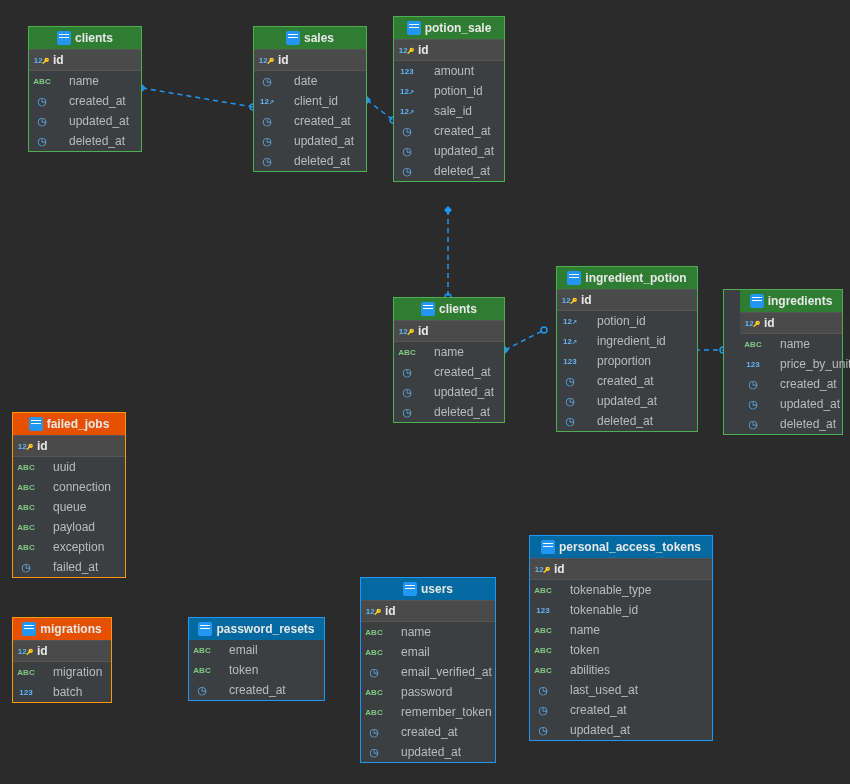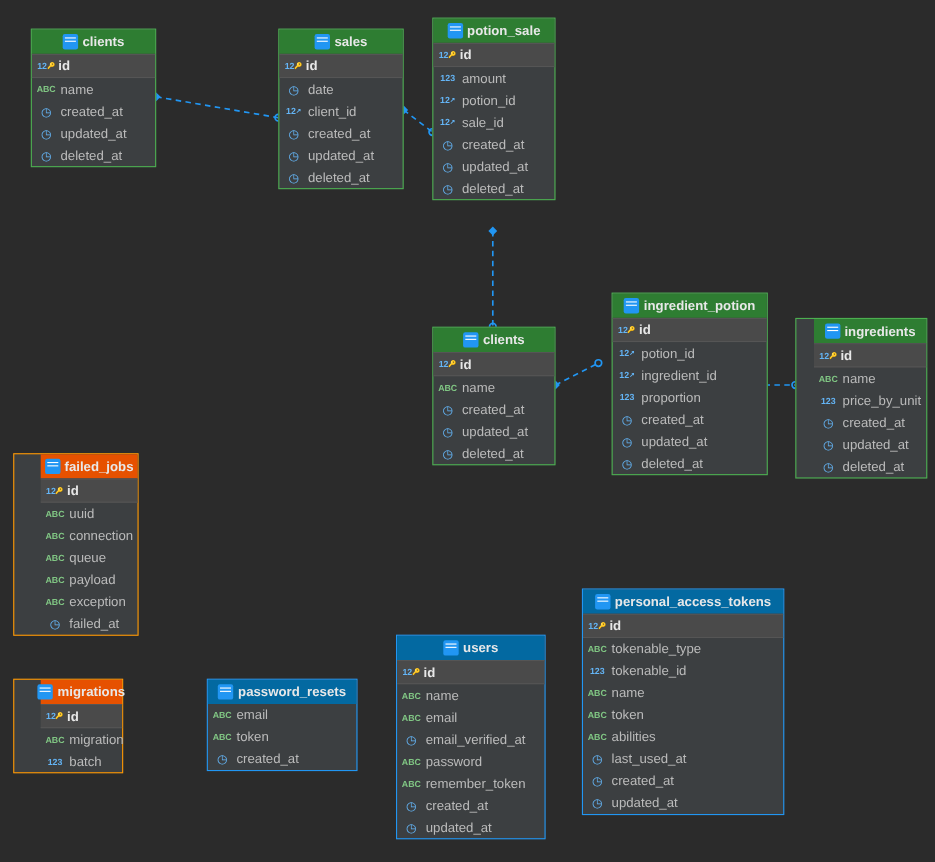--- a/index.html
+++ b/index.html
@@ -16,21 +16,21 @@
   width: 100%;
   height: 100%;
 }
 .table {
   position: absolute;
   background: #3c3f41;
   border: 1px solid #2196f3;
   min-width: 100px;
 }
 .table.green { border-color: #4caf50; }
-.table.orange { border-color: #ff9800; padding-left: 24px; }
+.table.orange { border-color: #ff9800; }
 .table-header {
   background: #0369a1;
   color: #e8e8e8;
   font-size: 12px;
   font-weight: bold;
   padding: 4px 8px;
   text-align: center;
   display: flex;
   align-items: center;
   justify-content: center;
@@ -44,21 +44,21 @@
   border-bottom: 1px solid #555;
   padding: 3px 6px;
   display: flex;
   align-items: center;
   gap: 4px;
 }
 .col-row {
   padding: 3px 6px;
   display: flex;
   align-items: center;
-  gap: 6px;
+  gap: 20px;
 }
 .col-name {
   color: #bbb;
   font-size: 12px;
 }
 .pk-row .col-name {
   color: #e8e8e8;
   font-weight: bold;
 }
 .icon {

